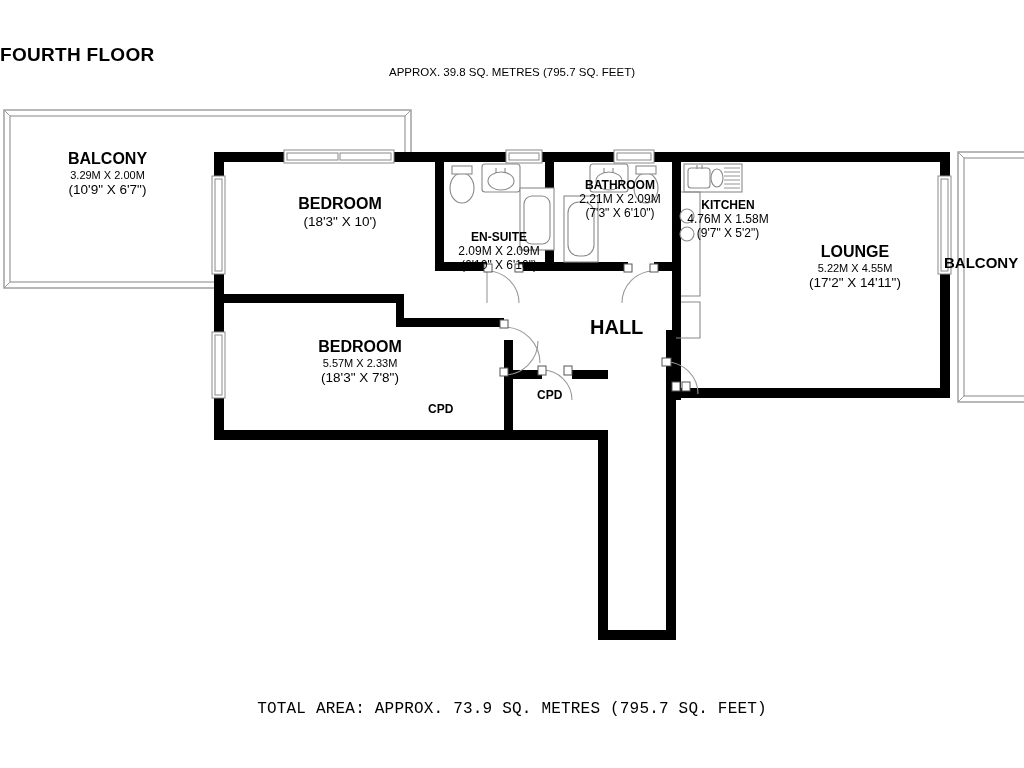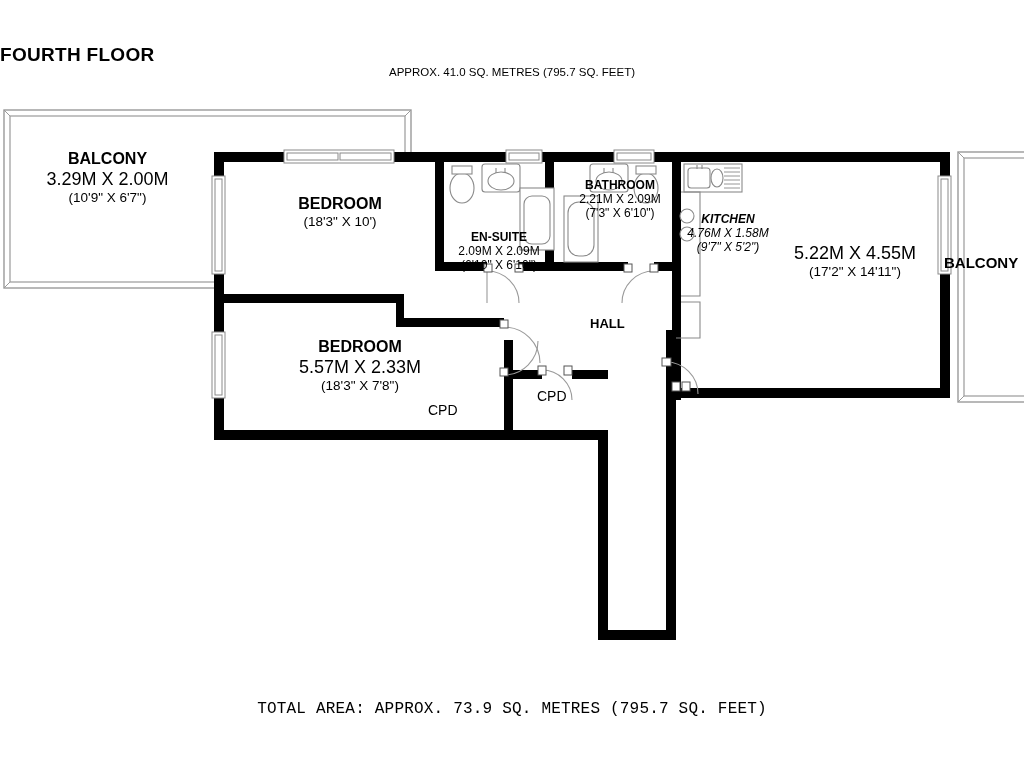--- a/index.html
+++ b/index.html
@@ -60,57 +60,57 @@
     text-align: center;
     line-height: 1.18;
     white-space: nowrap;
   }
   .room-label .rl-name {
     font-size: 16px;
     font-weight: bold;
     display: block;
   }
   .room-label .rl-dim {
-    font-size: 18px;
+    font-size: 11px;
     font-weight: normal;
     display: block;
   }
   .room-label .rl-imp {
     font-size: 13.5px;
     font-weight: normal;
     display: block;
   }
   .room-label.small .rl-name { font-size: 12px; }
   .room-label.small .rl-dim,
   .room-label.small .rl-imp { font-size: 12px; }
 
   .cpd-label {
     position: absolute;
-    font-size: 14px;
-    font-weight: normal;
+    font-size: 12px;
+    font-weight: bold;
     white-space: nowrap;
   }
   .hall-label {
     position: absolute;
-    font-size: 13px;
+    font-size: 20px;
     font-weight: bold;
     white-space: nowrap;
   }
   .balcony-label-right {
     position: absolute;
     font-size: 15px;
     font-weight: bold;
     white-space: nowrap;
   }
 </style>
 </head>
 <body>
 
 <div id="floor-title">FOURTH FLOOR</div>
-<div id="floor-subtitle">APPROX. 41.0 SQ. METRES (795.7 SQ. FEET)</div>
+<div id="floor-subtitle">APPROX. 39.8 SQ. METRES (795.7 SQ. FEET)</div>
 <div id="total-area">TOTAL AREA: APPROX. 73.9 SQ. METRES (795.7 SQ. FEET)</div>
 
 <svg id="plan" viewBox="0 0 1024 768" xmlns="http://www.w3.org/2000/svg">
 
   <g>
     <rect x="4" y="110" width="407" height="178" fill="#ffffff" stroke="#9a9a9a" stroke-width="1.4"></rect>
     <rect x="10" y="116" width="395" height="166" fill="#ffffff" stroke="#9a9a9a" stroke-width="1.2"></rect>
     <line x1="4" y1="110" x2="10" y2="116" stroke="#9a9a9a" stroke-width="1"></line>
     <line x1="411" y1="110" x2="405" y2="116" stroke="#9a9a9a" stroke-width="1"></line>
     <line x1="4" y1="288" x2="10" y2="282" stroke="#9a9a9a" stroke-width="1"></line>
@@ -306,27 +306,28 @@
   <span class="rl-dim">2.09M X 2.09M</span>
   <span class="rl-imp">(6'10" X 6'10")</span>
 </div>
 
 <div class="room-label small" style="left:545px; top:178px; width:150px;">
   <span class="rl-name">BATHROOM</span>
   <span class="rl-dim">2.21M X 2.09M</span>
   <span class="rl-imp">(7'3" X 6'10")</span>
 </div>
 
-<div class="room-label small" style="left:660px; top:212px; width:136px;font-style:italic;">
+<div class="room-label small" style="left:660px; top:198px; width:136px;">
   <span class="rl-name">KITCHEN</span>
   <span class="rl-dim">4.76M X 1.58M</span>
   <span class="rl-imp">(9'7" X 5'2")</span>
 </div>
 
 <div class="room-label" style="left:760px; top:243px; width:190px;">
+  <span class="rl-name">LOUNGE</span>
   <span class="rl-dim">5.22M X 4.55M</span>
   <span class="rl-imp">(17'2" X 14'11")</span>
 </div>
 
 <div class="room-label" style="left:265px; top:338px; width:190px;">
   <span class="rl-name">BEDROOM</span>
   <span class="rl-dim">5.57M X 2.33M</span>
   <span class="rl-imp">(18'3" X 7'8")</span>
 </div>
 

